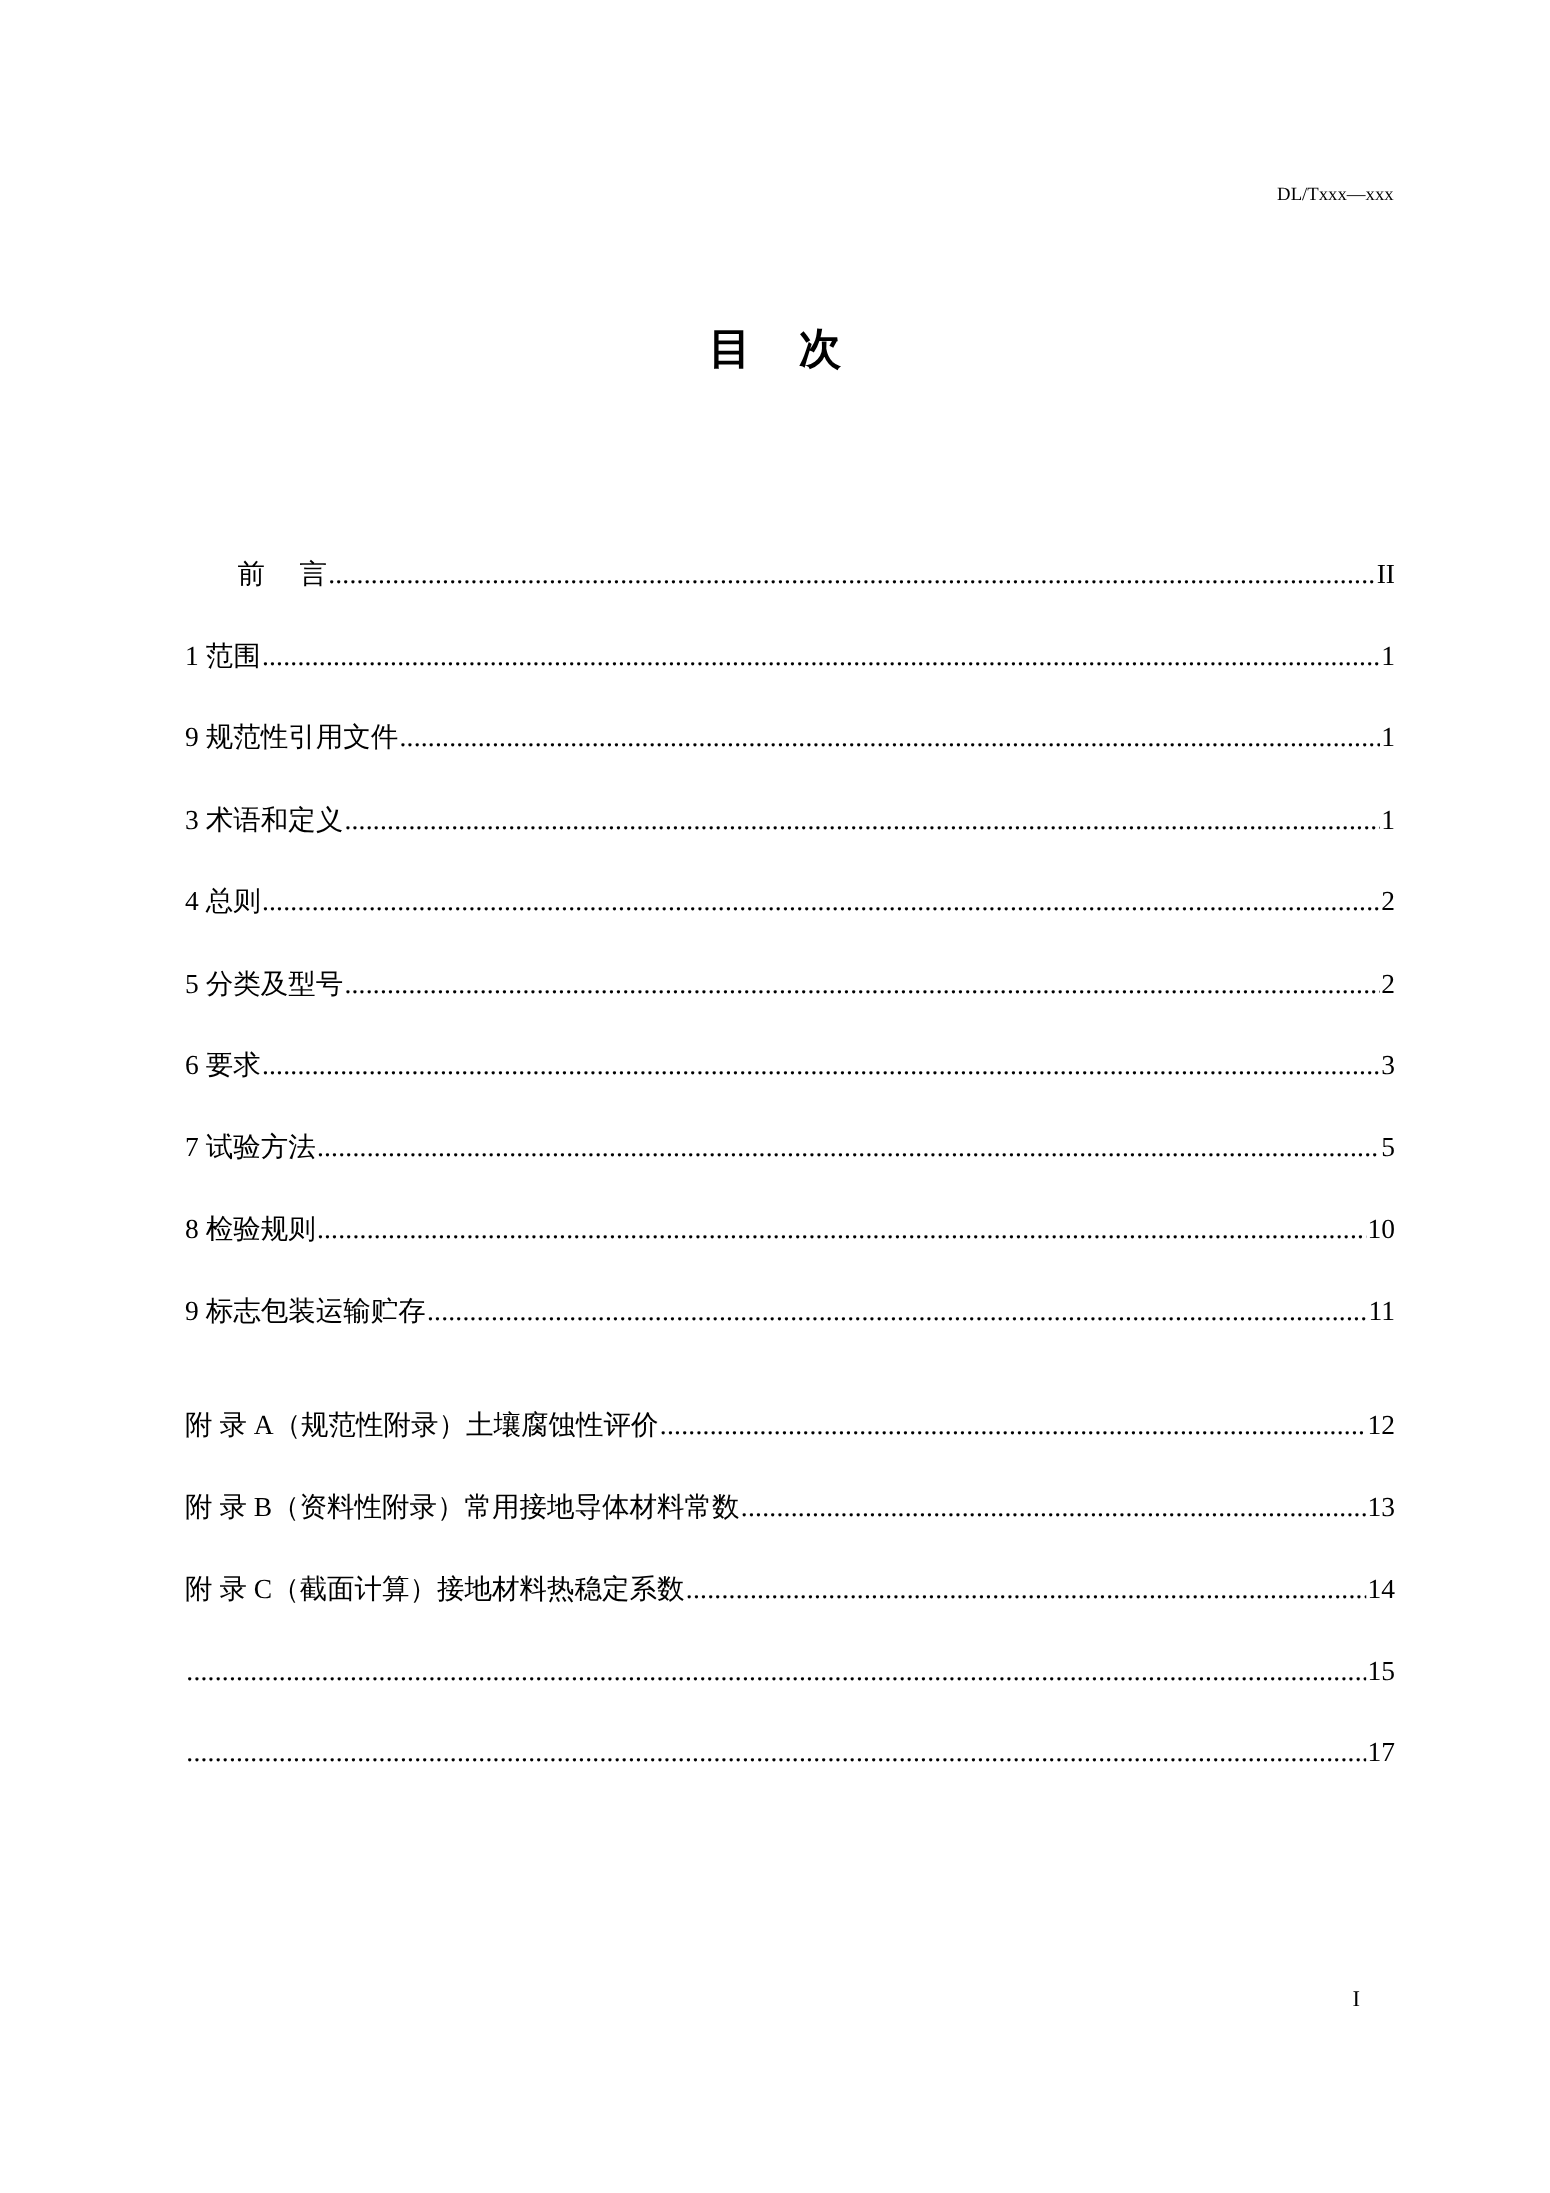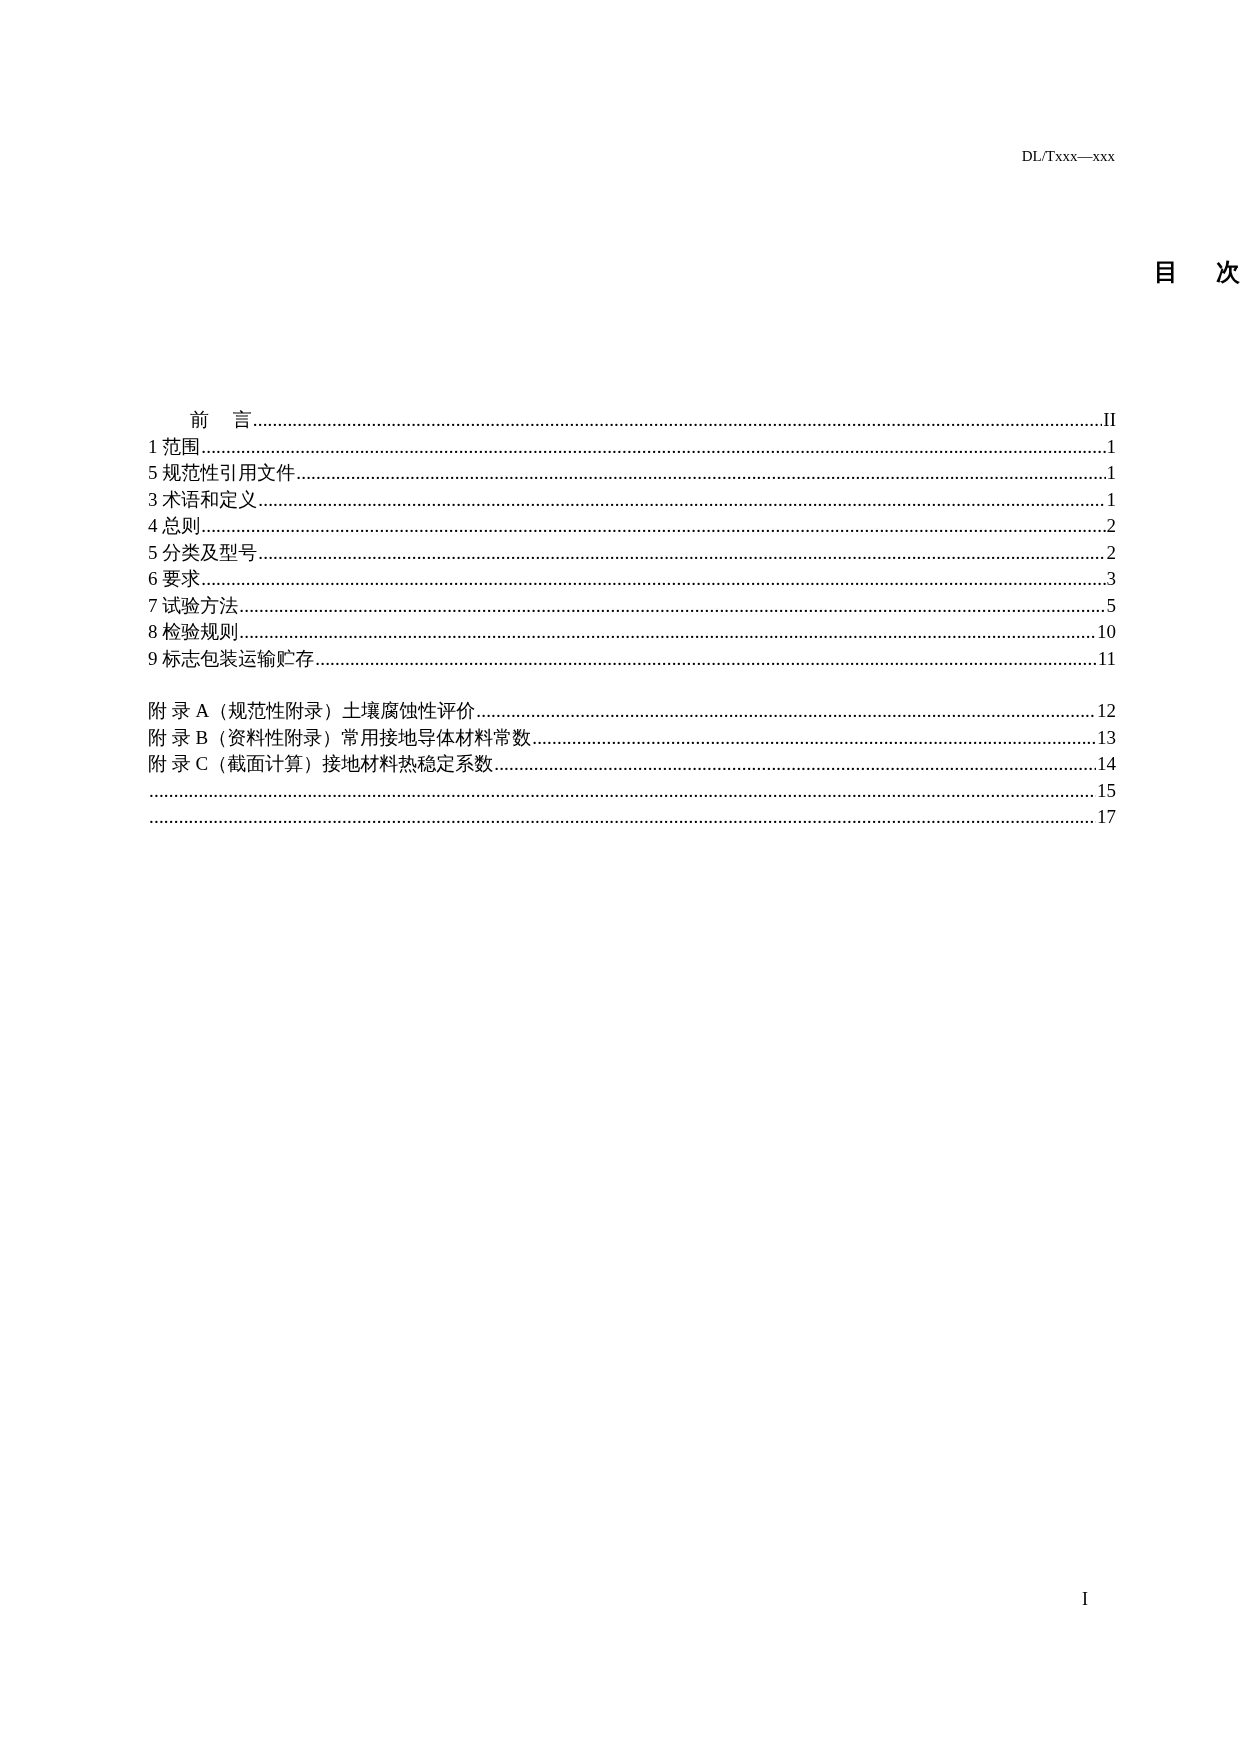--- a/index.html
+++ b/index.html
@@ -1,25 +1,25 @@
 <!DOCTYPE html>
 <html><head>
   <meta charset="utf-8">
   <style>
     html, body { margin: 0; padding: 0; background: #ffffff; }
     body { width: 1240px; height: 1754px; position: relative; overflow: hidden;
            font-family: "Liberation Serif", "DejaVu Serif", serif; color: #000; }
     .std-code { position: absolute; top: 148px; right: 125px; font-size: 15px; }
-    .toc-title { position: absolute; top: 256px; left: 0; width: 1240px; text-align: right;
+    .toc-title { position: absolute; top: 256px; left: 0; width: 1240px; text-align: center;
                  font-family: "DejaVu Sans", "Liberation Sans", sans-serif; font-weight: bold;
-                 font-size: 24px; letter-spacing: 0; }
+                 font-size: 34px; letter-spacing: 0; }
     .toc-title span { display: inline-block; }
     .toc-title .gap { width: 38px; }
     .toc { position: absolute; left: 148px; width: 968px; top: 407px; }
-    .row { display: flex; align-items: center; height: 26.5px; font-size: 19px; line-height: 26.5px; white-space: nowrap; }
+    .row { display: flex; align-items: center; height: 26.5px; font-size: 22px; line-height: 26.5px; white-space: nowrap; margin-top: 39px; }
     .row .label { flex: 0 0 auto; }
     .row .leader { flex: 1 1 auto; overflow: hidden; margin: 0 1px; }
     .row .leader::after { content: "................................................................................................................................................................................................................................................................"; letter-spacing: 0.2px; }
     .row .page { flex: 0 0 auto; font-family: Liberation Serif, serif; }
     .row.indent .label { padding-left: 42px; }
     .spacer { height: 26px; }
     .page-num { position: absolute; top: 1589px; left: 1082px; font-size: 18px; }
   </style>
 </head>
 <body>
@@ -35,21 +35,21 @@
     <span class="label">前　 言</span>
       <span class="leader"></span>
       <span class="page">II</span>
   </div>
   <div class="row">
     <span class="label">1 范围</span>
       <span class="leader"></span>
       <span class="page">1</span>
   </div>
   <div class="row">
-    <span class="label">5 规范性引用文件</span>
+    <span class="label">9 规范性引用文件</span>
       <span class="leader"></span>
       <span class="page">1</span>
   </div>
   <div class="row">
     <span class="label">3 术语和定义</span>
       <span class="leader"></span>
       <span class="page">1</span>
   </div>
   <div class="row">
     <span class="label">4 总则</span>

